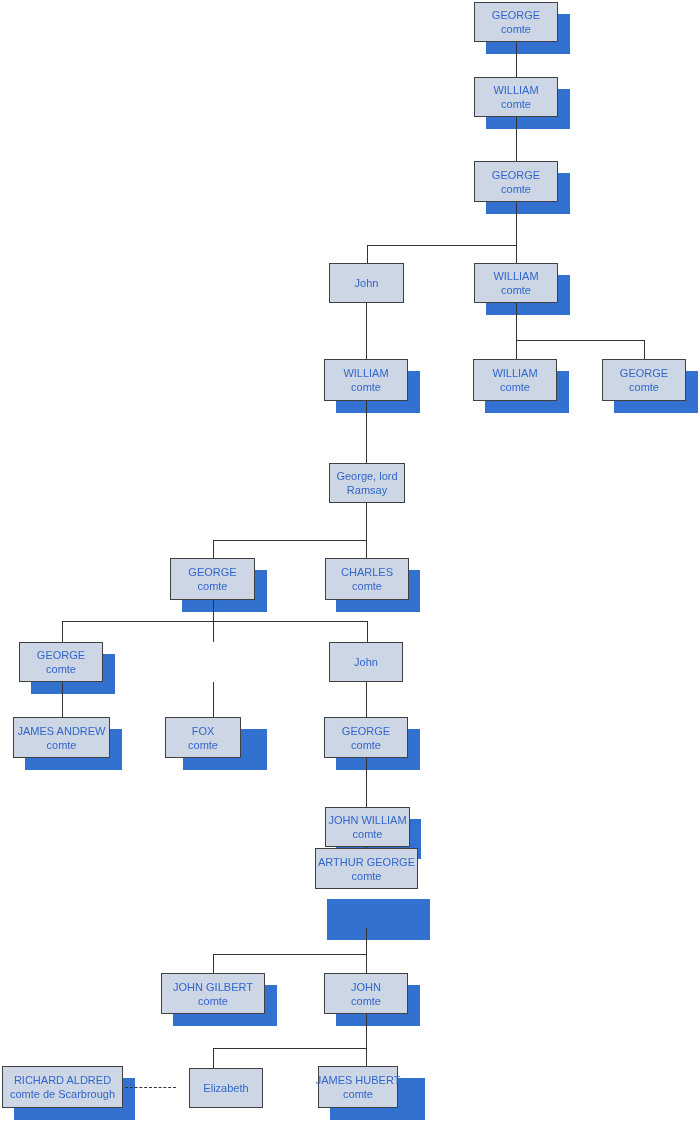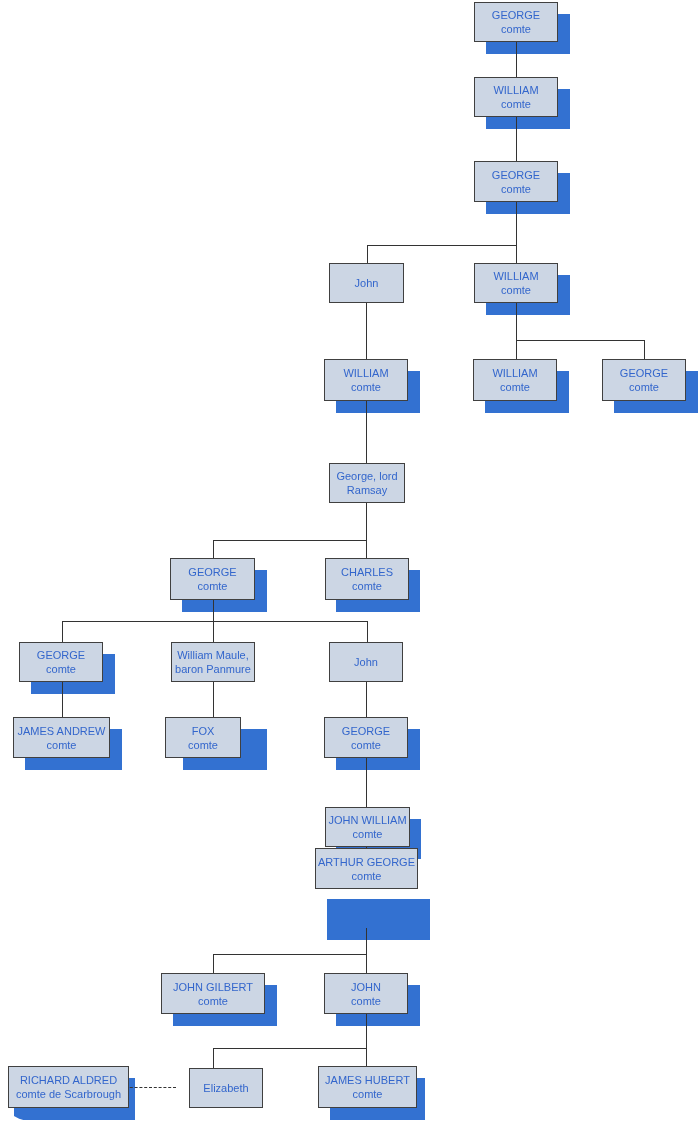--- a/index.html
+++ b/index.html
@@ -1,20 +1,19 @@
 <!DOCTYPE html>
 <html><head>
 <meta charset="utf-8">
 <style>
   html,body { margin:0; padding:0; background:#ffffff; }
   #canvas {
     position:relative; width:699px; height:1121px;
     background:#ffffff; overflow:hidden;
     font-family:"Liberation Sans", sans-serif;
-    border-radius:31px;
   }
   .shadow { position:absolute; background:#3371d1; }
   .vl { position:absolute; width:1px; background:#333333; }
   .hl { position:absolute; height:1px; background:#333333; }
   .dash { position:absolute; height:0; border-top:1px dashed #333333; }
   .node {
     position:absolute; box-sizing:border-box;
     background:#ccd6e4; border:1px solid #404040;
     display:flex; flex-direction:column; align-items:center; justify-content:center;
     font-size:11px; line-height:14px; color:#3366cc; text-align:center;
@@ -117,24 +116,20 @@
     <span>comte</span>
   </div>
   <div class="node" style="left:325px;top:558px;width:84px;height:42px">
     <span>CHARLES</span>
     <span>comte</span>
   </div>
   <div class="node" style="left:19px;top:642px;width:84px;height:40px">
     <span>GEORGE</span>
     <span>comte</span>
   </div>
-  <div class="node" style="left:171px;top:642px;width:84px;height:40px">
-    <span>William Maule,</span>
-    <span>baron Panmure</span>
-  </div>
   <div class="node" style="left:329px;top:642px;width:74px;height:40px">
     <span>John</span>
   </div>
   <div class="node" style="left:13px;top:717px;width:97px;height:41px">
     <span>JAMES ANDREW</span>
     <span>comte</span>
   </div>
   <div class="node" style="left:165px;top:717px;width:76px;height:41px">
     <span>FOX</span>
     <span>comte</span>
@@ -152,25 +147,25 @@
     <span>comte</span>
   </div>
   <div class="node" style="left:161px;top:973px;width:104px;height:41px">
     <span>JOHN GILBERT</span>
     <span>comte</span>
   </div>
   <div class="node" style="left:324px;top:973px;width:84px;height:41px">
     <span>JOHN</span>
     <span>comte</span>
   </div>
-  <div class="node" style="left:8px;top:1066px;width:121px;height:42px">
+  <div class="node" style="left:2px;top:1066px;width:121px;height:42px">
     <span>RICHARD ALDRED</span>
     <span>comte de Scarbrough</span>
   </div>
   <div class="node" style="left:189px;top:1068px;width:74px;height:40px">
     <span>Elizabeth</span>
   </div>
-  <div class="node" style="left:318px;top:1066px;width:99px;height:42px">
+  <div class="node" style="left:318px;top:1066px;width:80px;height:42px">
     <span>JAMES HUBERT</span>
     <span>comte</span>
   </div>
 
 </div>
 
 </body></html>

